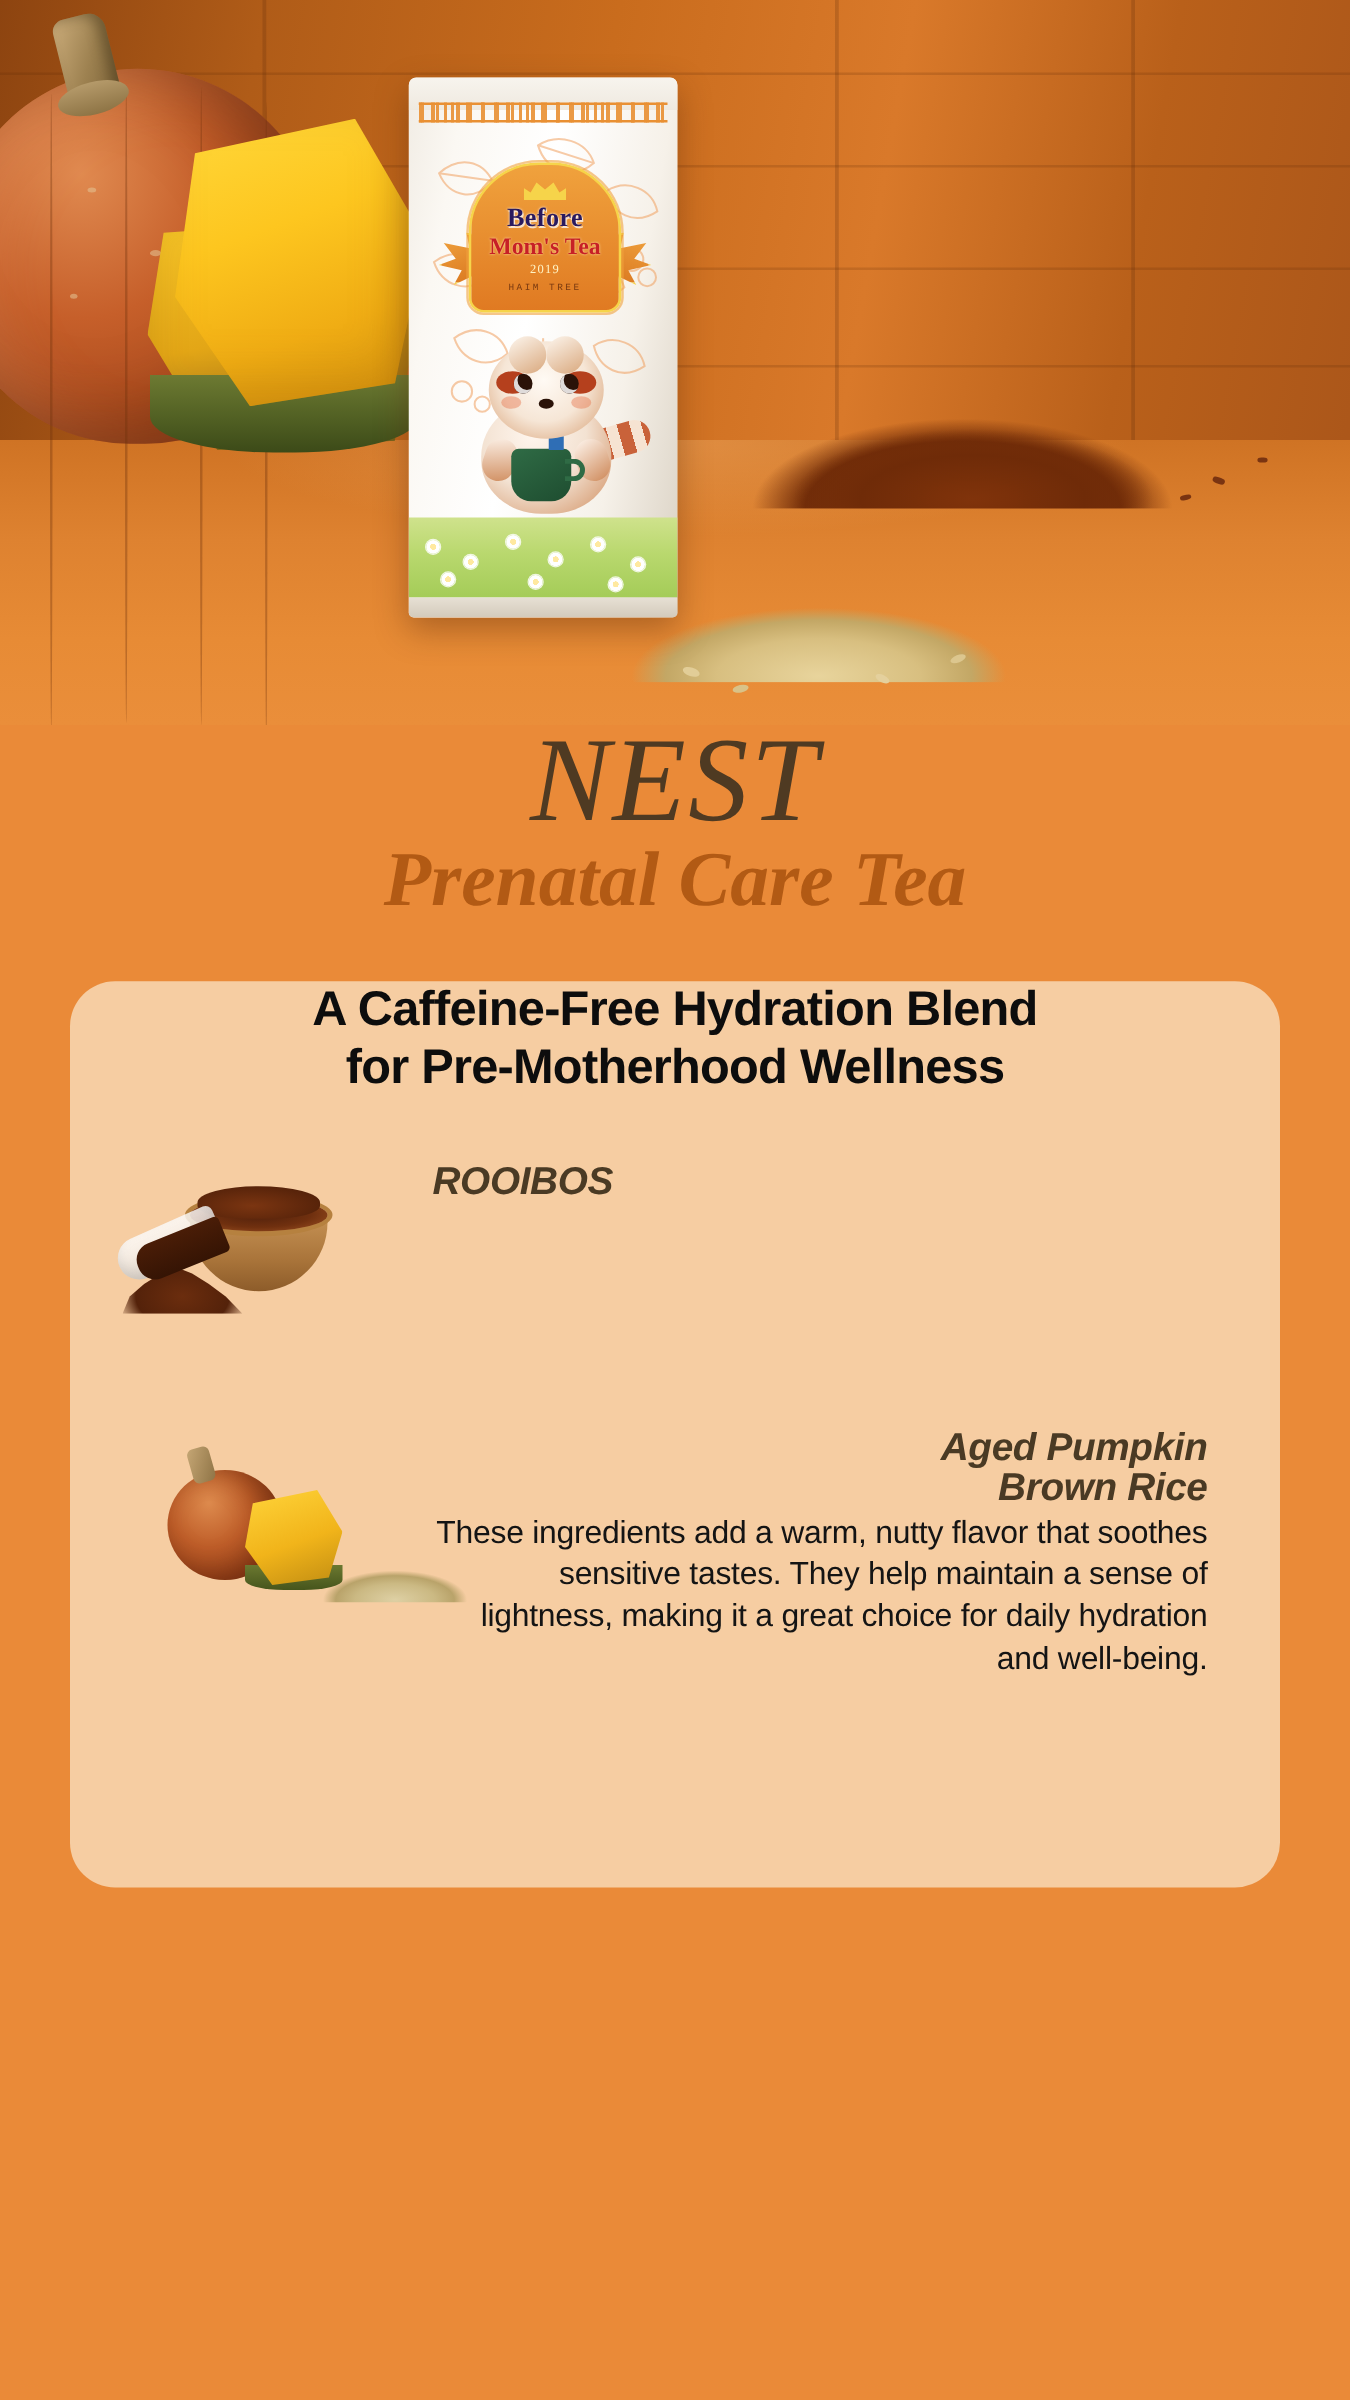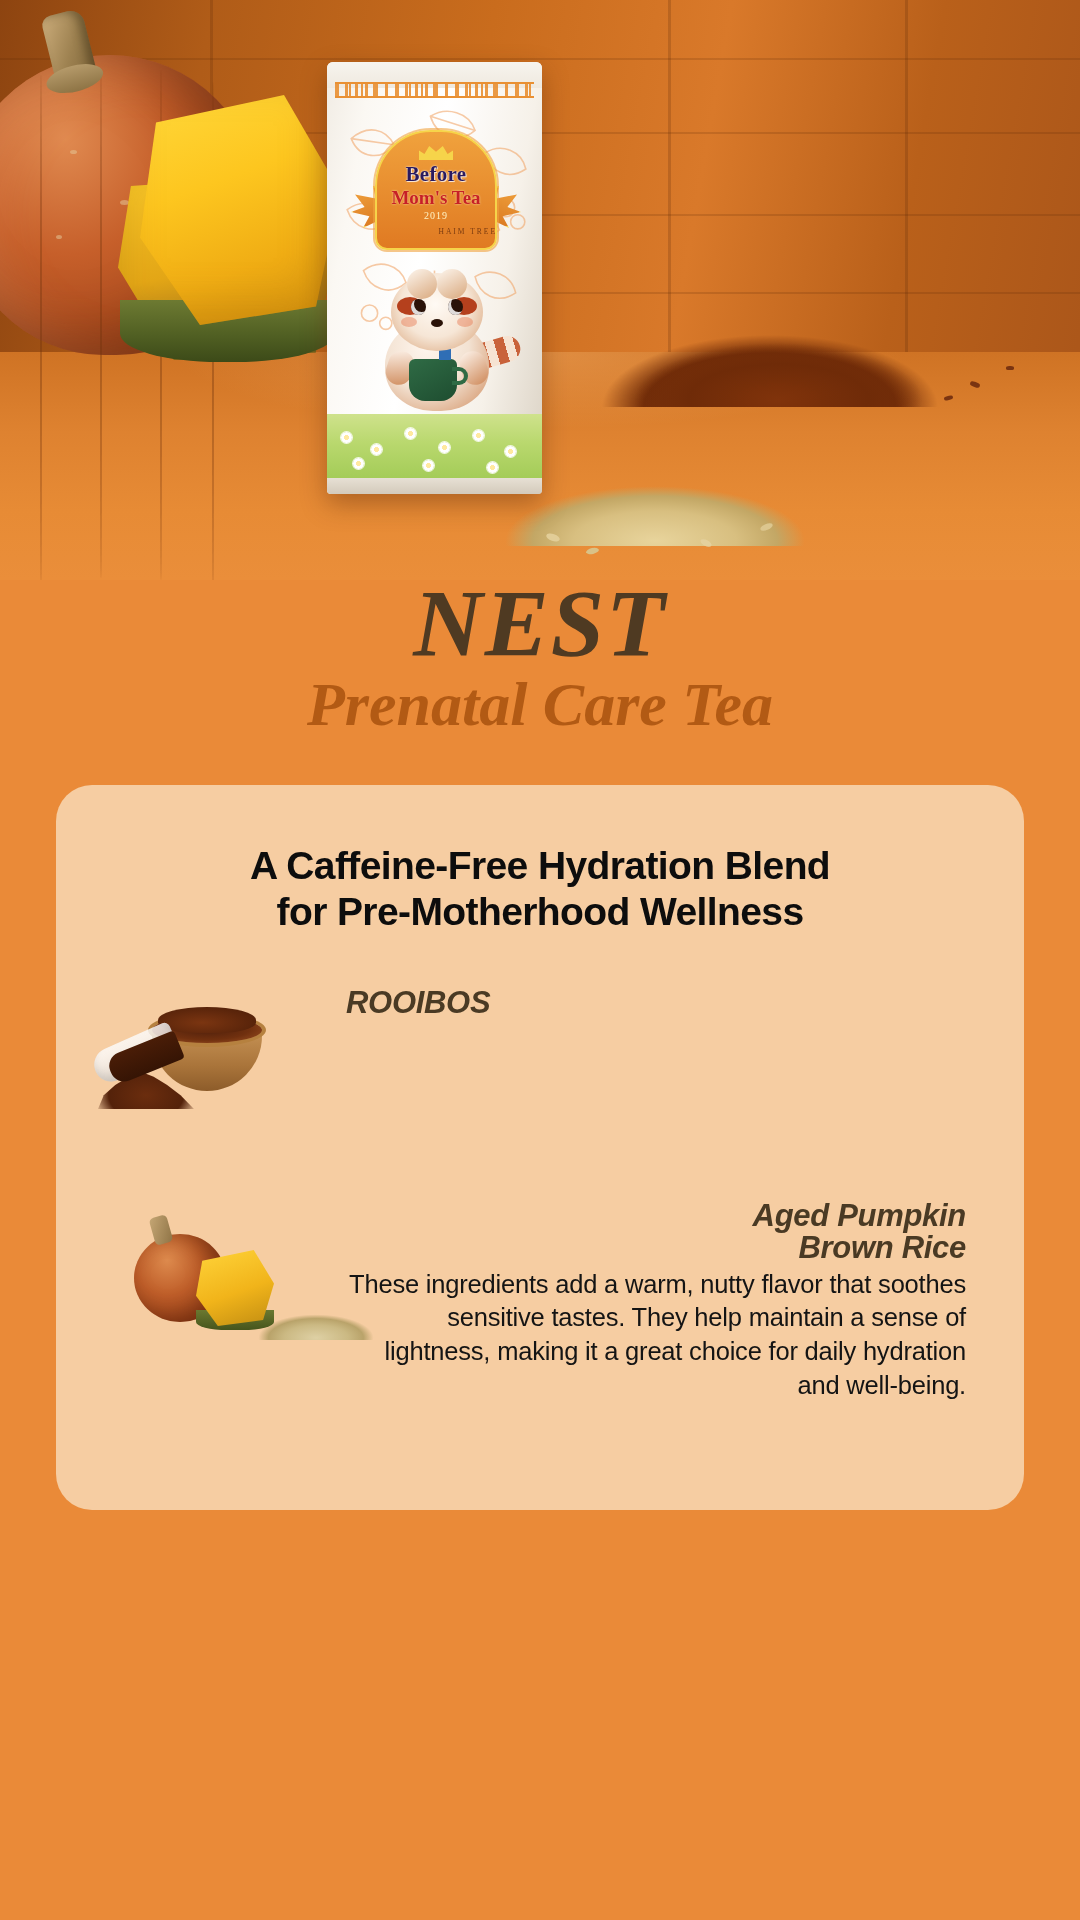--- a/index.html
+++ b/index.html
@@ -178,22 +178,22 @@
     position:absolute; left:0; right:0; top:57px; text-align:center;
     font-family:"Liberation Serif", serif; font-weight:bold; font-size:19px;
     color:#c72026;
     text-shadow:0 0 2px #ffe7b0;
   }
   .badge-year {
     position:absolute; left:0; right:0; top:80px; text-align:center;
     font-family:"Liberation Serif", serif; font-size:10px; color:#fff3c4; letter-spacing:1px;
   }
   .badge-haim {
-    position:absolute; left:0; right:0; top:97px; text-align:right;
-    font-family:Liberation Serif, serif; font-size:7.5px; color:#7a3a10; letter-spacing:2px;
+    position:absolute; left:0; right:0; top:97px; text-align:center;
+    font-family:Liberation Mono, monospace; font-size:7.5px; color:#7a3a10; letter-spacing:2px;
   }
 
   
   .panda { position:absolute; left:40px; top:205px; width:140px; height:150px; }
   .panda-body {
     position:absolute; left:18px; top:52px; width:104px; height:92px;
     background:radial-gradient(ellipse at 40% 30%, #fff6ee 0%, #f3e2d2 48%, #cf8b5c 100%);
     border-radius:50% 50% 46% 46%;
   }
   .panda-head {
@@ -247,40 +247,40 @@
   }
   .panda-arm.l{left:20px; top:84px; transform:rotate(18deg);}
   .panda-arm.r{right:20px; top:84px; transform:rotate(-18deg);}
 
   
   .title-block {
     position:absolute; left:0; top:575px; width:1080px; text-align:center;
   }
   .title-main {
     font-family:"Liberation Serif", serif;
-    font-style:italic; font-weight:bold;
+    font-style:italic; font-weight:normal;
     font-size:96px; line-height:1.02;
     color:#4f3a22; letter-spacing:2px;
   }
   .title-sub {
     font-family:"Liberation Serif", serif;
     font-style:italic; font-weight:bold;
     font-size:62px; line-height:1.15;
     color:#b25a14; letter-spacing:0px;
     margin-top:-4px;
   }
 
   
   .card {
     position:absolute; left:56px; top:785px; width:968px; height:725px;
     background:#f6cda2;
     border-radius:36px;
   }
   .card-head {
-    margin-top:58px; text-align:center;
+    text-align:center;
     font-size:39px; font-weight:bold; line-height:1.18;
     color:#0d0d0d; letter-spacing:-0.6px;
   }
 
   .item { display:flex; align-items:flex-start; }
   .item.rooibos { margin-top:52px; }
   .item.pumpkin { margin-top:38px;text-align:right; }
 
   .item-art { width:290px; flex:0 0 290px; position:relative; height:175px; }
   .item-txt { flex:1; padding-right:58px; }

